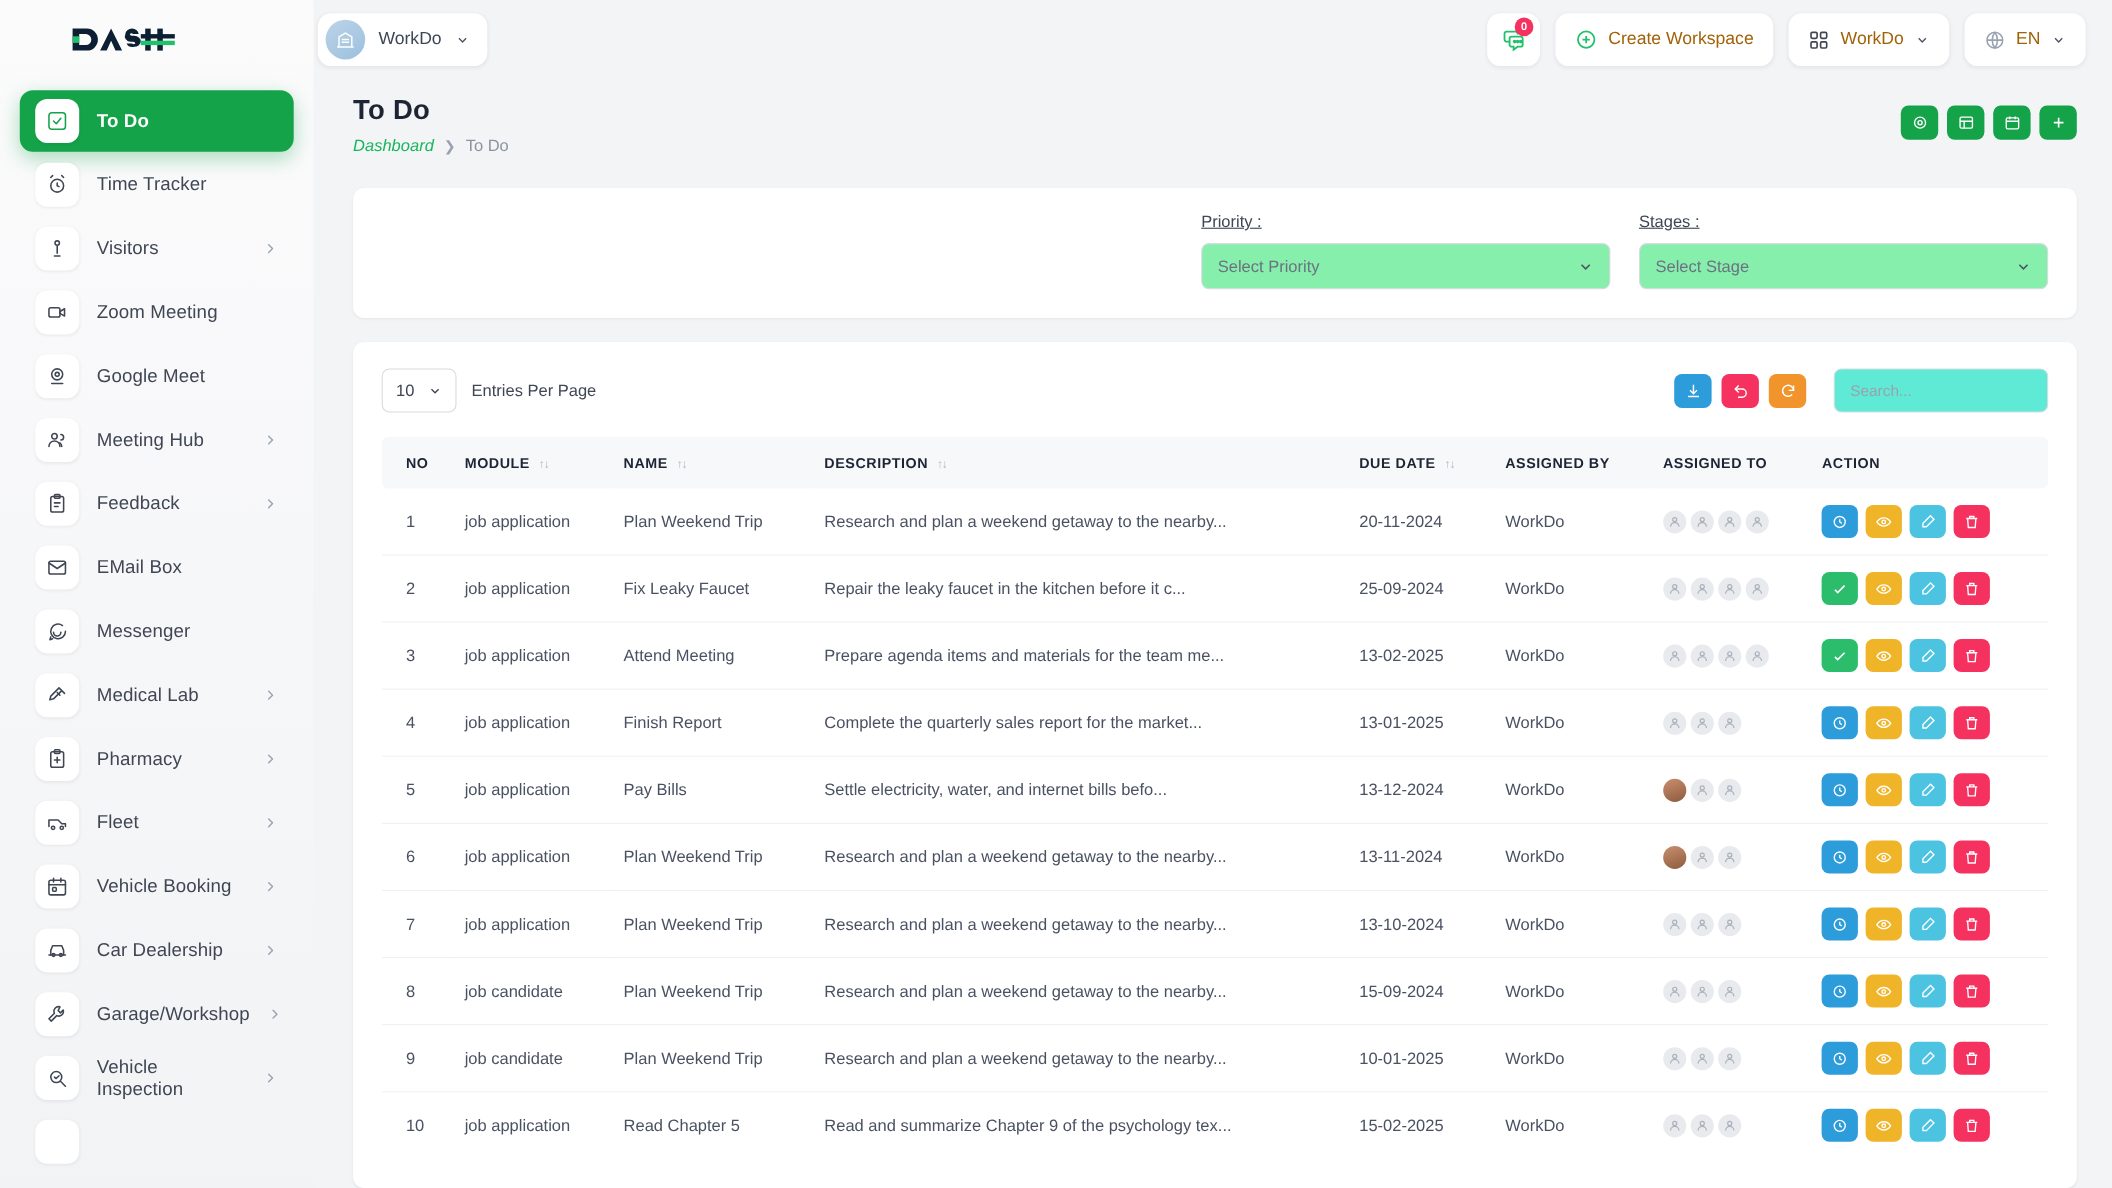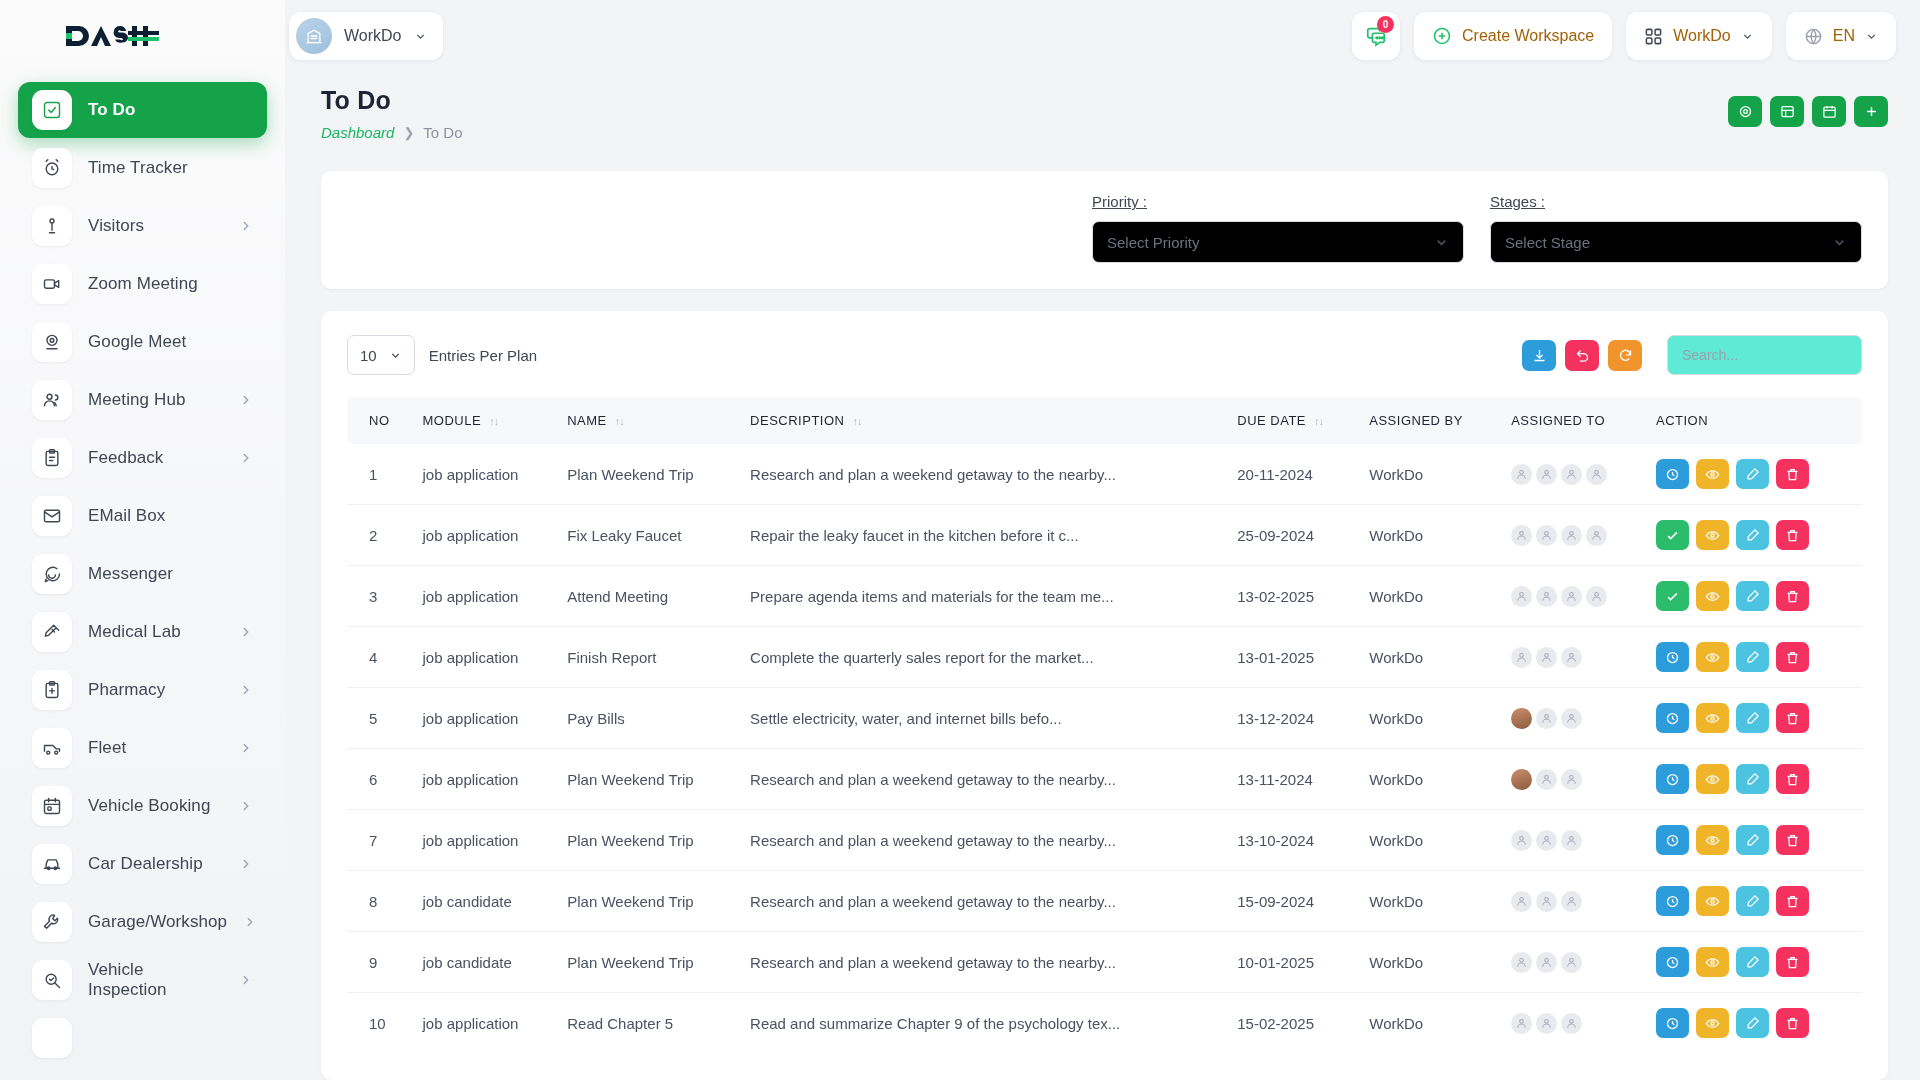--- a/index.html
+++ b/index.html
@@ -88,21 +88,21 @@
 
   
   .card {
     background: #fff; border-radius: 10px; margin: 0 32px 0 36px;
     box-shadow: 0 1px 3px rgba(16,24,40,.06);
   }
   .filter-card { margin-top: 30px; padding: 22px 26px 26px 26px; display: flex; justify-content: flex-end; gap: 26px; }
   .filter-field { width: 372px; }
   .filter-label { font-size: 15px; color: #3f4654; margin-bottom: 11px; text-decoration: underline; }
   .select-box {
-    height: 42px; border: 1px solid #d7dbe2; border-radius: 7px; background: #000000;
+    height: 42px; border: 1px solid #d7dbe2; border-radius: 7px; background: #86efac;
     display: flex; align-items: center; padding: 0 14px; font-size: 15px; color: #6b7280;
     cursor: pointer;
   }
   .select-box .chev { margin-left: auto; color: #4b5563; }
 
   .table-card { margin-top: 22px; padding: 24px 26px 10px 26px; flex: 1; }
   .table-toolbar { display: flex; align-items: center; margin-bottom: 22px; }
   .entries-sel {
     height: 40px; min-width: 62px; border: 1px solid #d7dbe2; border-radius: 7px;
     display: flex; align-items: center; gap: 12px; padding: 0 12px; font-size: 15px;
@@ -116,21 +116,21 @@
   .tool-orange { background: #f0942b; }
   .search-input {
     width: 195px; height: 40px; border: 1px solid #d7dbe2; border-radius: 7px;
     padding: 0 14px; font-size: 14px; color: #3f4654; margin-left: 16px;
     font-family: "Liberation Sans", sans-serif; background: #5eead4;
   }
   .search-input::placeholder { color: #9aa2b1; }
 
   table { width: 100%; border-collapse: collapse; }
   thead th {
-    background: #f7f8fa; text-align: left; font-size: 13px; font-weight: 400;
+    background: #f7f8fa; text-align: left; font-size: 13px; font-weight: 700;
     color: #1d2433; letter-spacing: .5px; padding: 16px 10px; white-space: nowrap;
   }
   thead th:first-child { border-radius: 6px 0 0 6px; padding-left: 22px; }
   thead th:last-child { border-radius: 0 6px 6px 0; }
   .sort-ic { color: #b4bac4; font-size: 11px; margin-left: 8px; letter-spacing: -1px; }
   tbody td {
     font-size: 15px; color: #4a5162; padding: 15px 10px;
     border-bottom: 1px solid #eef0f3; white-space: nowrap;
   }
   tbody td:first-child { padding-left: 22px; }
@@ -517,21 +517,21 @@
     <section class="card table-card">
       <div class="table-toolbar">
         <div class="entries-sel">
           <span>10</span>
           <span>
             <svg width="13" height="13" viewBox="0 0 24 24" fill="none" stroke="#3f4654" stroke-width="2.3">
                 <path d="M6 9l6 6 6-6"></path>
               </svg>
           </span>
         </div>
-        <span class="entries-text">Entries Per Plan</span>
+        <span class="entries-text">Entries Per Page</span>
 
         <div class="toolbar-right">
           <div class="tool-btn tool-blue">
             <svg width="15" height="15" viewBox="0 0 24 24" fill="none" stroke="#fff" stroke-width="2.1">
                 <path d="M12 3v12M7 11l5 5 5-5M4 20h16"></path>
               </svg>
           </div>
           <div class="tool-btn tool-pink">
             <svg width="15" height="15" viewBox="0 0 24 24" fill="none" stroke="#fff" stroke-width="2.1">
                 <path d="M9 14L4 9l5-5"></path>

